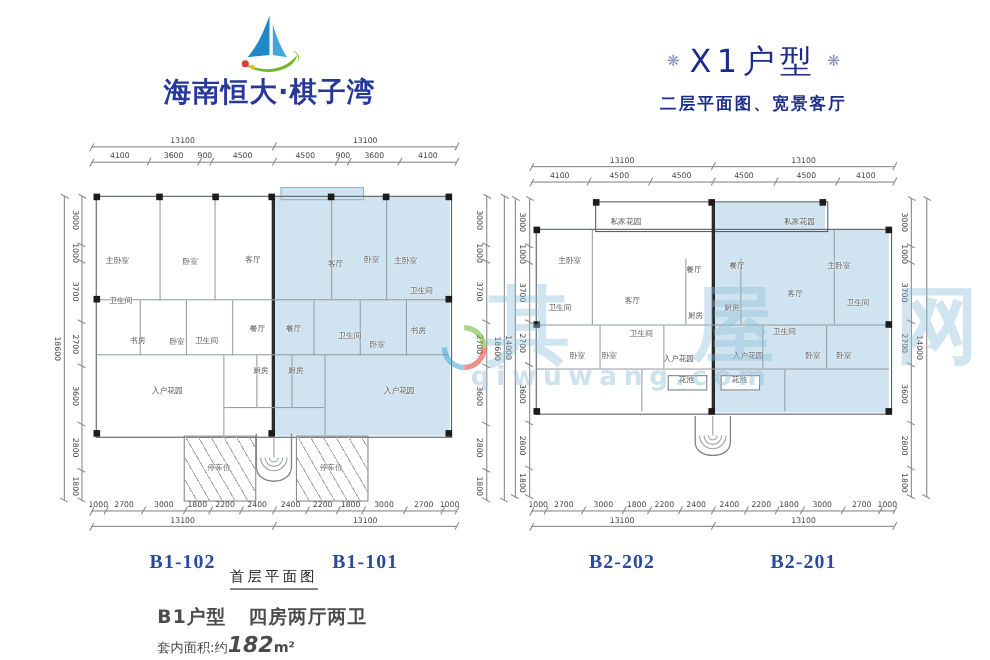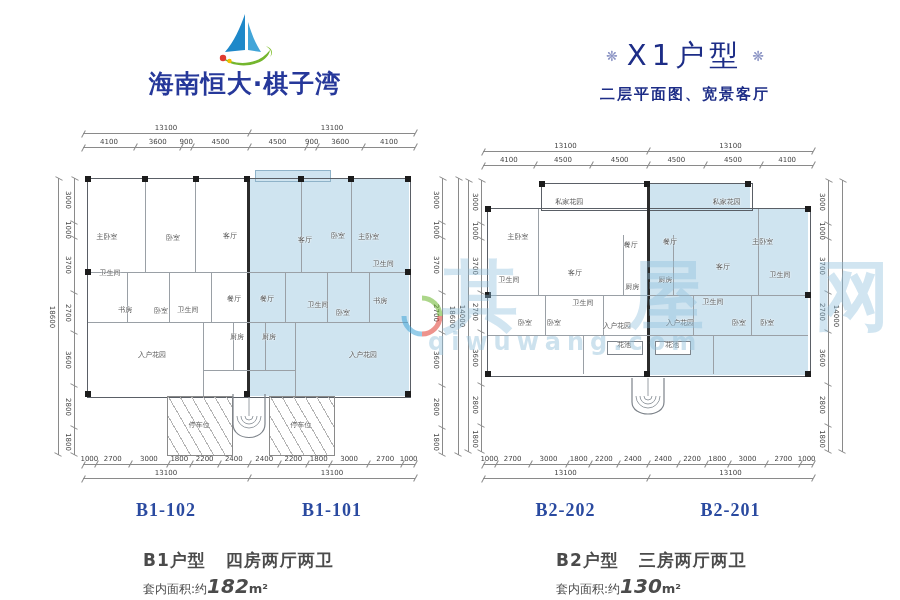--- a/index.html
+++ b/index.html
@@ -282,20 +282,23 @@
       </div>
       <div class="seg" style="flex-grow: 13100;">
         <span>13100</span>
       </div>
     </div>
 
   <div class="units" style="left:83px;top:486px;width:332px">
     <span>B1-102</span>
     <span>B1-101</span>
   </div>
+  <div class="caption" style="left:83px;top:513px;width:332px">
+    <span>首层平面图</span>
+  </div>
   <div class="info" style="left:143px;top:549px">
     <div class="l1">
       <span>B1户型</span><span class="lay">四房两厅两卫</span>
     </div>
     <div class="l2">
       <span>套内面积:约</span><span class="val">182</span><span class="unit">m²</span>
     </div>
   </div>
 
   <div class="dimrow" style="left:483px;top:139px;width:330px">
@@ -485,28 +488,20 @@
       </div>
       <div class="seg" style="flex-grow: 13100;">
         <span>13100</span>
       </div>
     </div>
 
   <div class="units" style="left:483px;top:486px;width:330px">
     <span>B2-202</span>
     <span>B2-201</span>
   </div>
-  <div class="info" style="left:556px;top:549px">
-    <div class="l1">
-      <span>B2户型</span><span class="lay">三房两厅两卫</span>
-    </div>
-    <div class="l2">
-      <span>套内面积:约</span><span class="val">130</span><span class="unit">m²</span>
-    </div>
-  </div>
 
   <div class="wm" style="left:398px;top:258px">
     <svg width="44" height="44" viewBox="0 0 44 44" style="position:absolute;left:2px;top:36px;opacity:.55">
       <path d="M22 4 A18 18 0 0 1 40 22" fill="none" stroke="#6ab52c" stroke-width="5"></path>
       <path d="M40 22 A18 18 0 0 1 22 40" fill="none" stroke="#e03c31" stroke-width="5"></path>
       <path d="M22 40 A18 18 0 0 1 4 22" fill="none" stroke="#42a5d8" stroke-width="5"></path>
     </svg>
     <div class="wm-chars" style="margin-left:44px">其屋网</div>
     <div class="wm-domain" style="margin-left:30px;margin-top:-6px">qiwuwang.com</div>
   </div>

